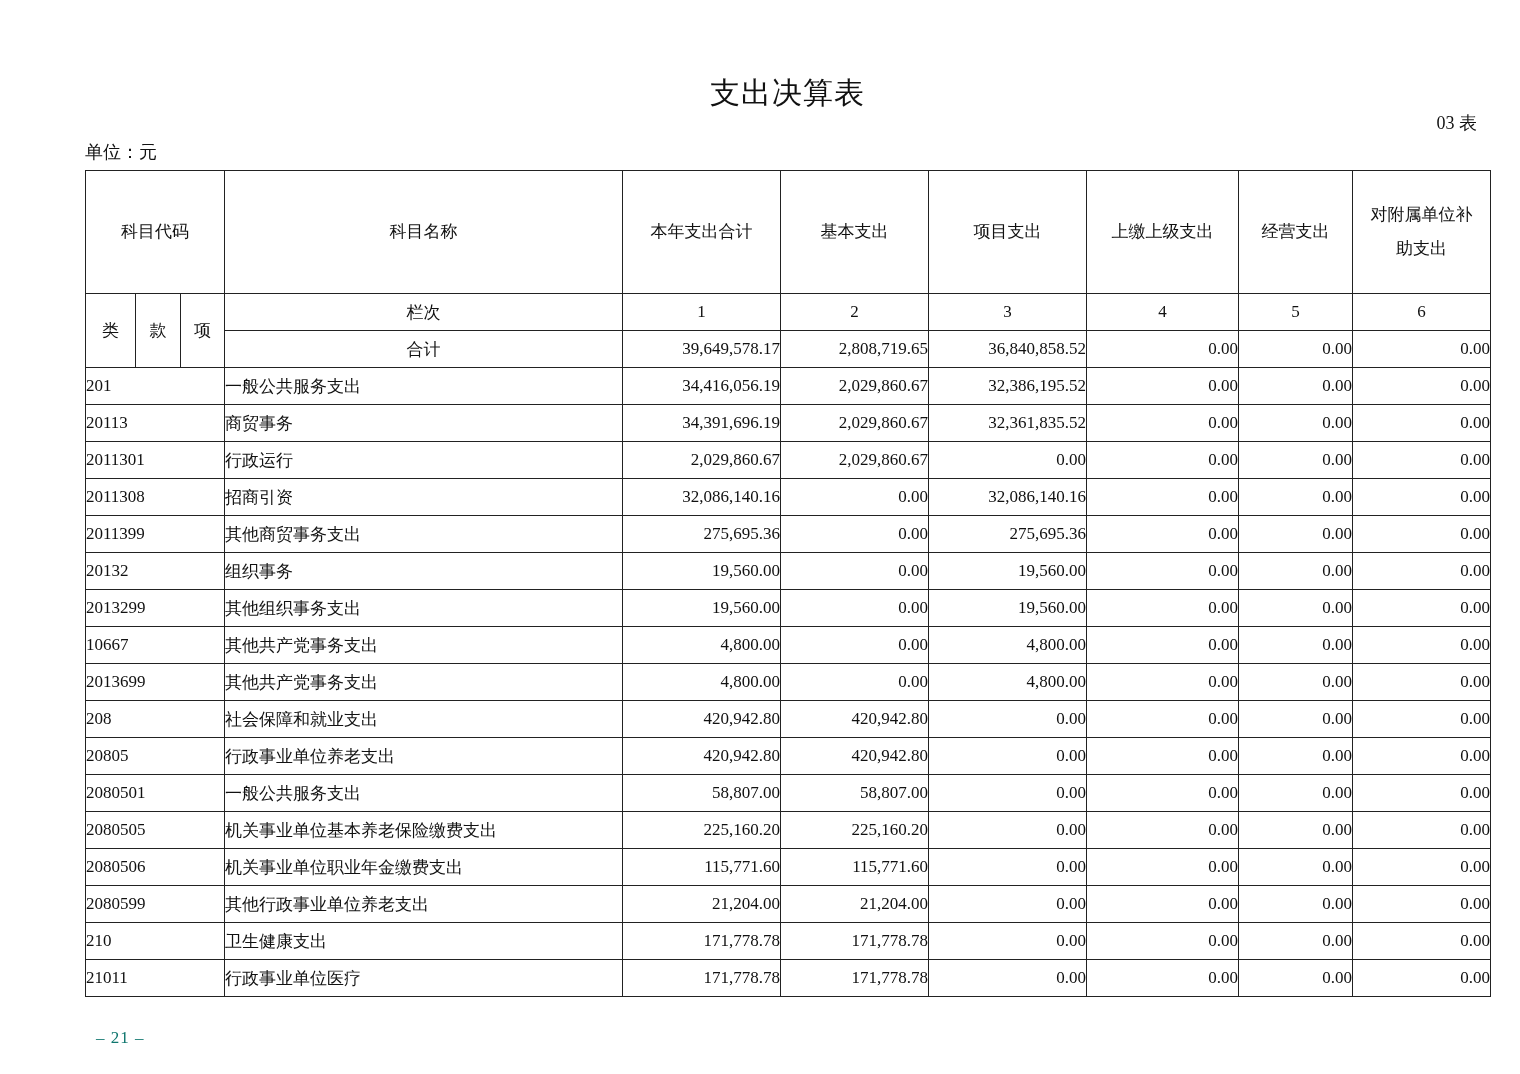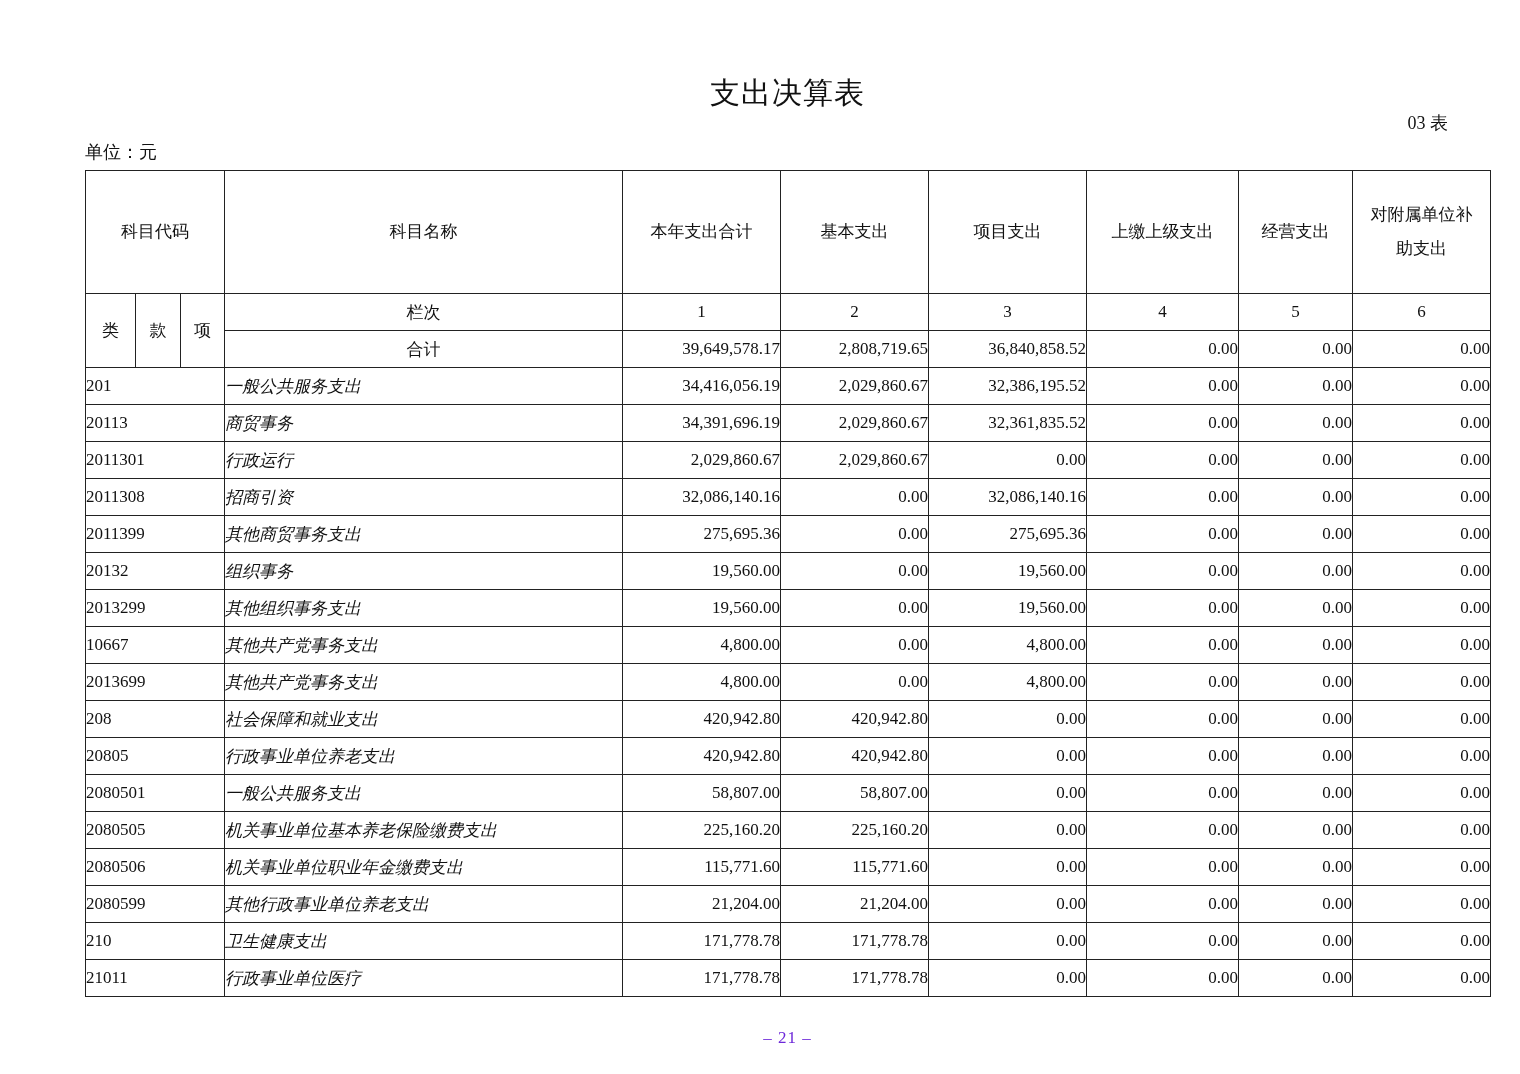--- a/index.html
+++ b/index.html
@@ -6,21 +6,21 @@
   html,body { background:#ffffff; }
   body {
     width:1520px; height:1074px; position:relative; overflow:hidden;
     font-family:"Liberation Serif","DejaVu Serif",serif; color:#111111;
   }
   .title {
     position:absolute; top:73px; left:85px; width:1405px;
     text-align:center; font-size:30px; letter-spacing:1px; font-weight:500;
   }
   .table-no {
-    position:absolute; top:111px; left:69px; width:1405px;
+    position:absolute; top:111px; left:98px; width:1405px;
     text-align:right; padding-right:26px; font-size:18px;
   }
   .unit-line {
     position:absolute; top:140px; left:85px; width:1405px;
     display:flex; justify-content:space-between; align-items:flex-end;
     font-size:18px; padding-right:12px;
   }
   table.main {
     position:absolute; top:170px; left:85px; width:1405px;
     border-collapse:collapse; table-layout:fixed; font-size:17px;
@@ -30,24 +30,24 @@
     padding:0; vertical-align:middle; overflow:hidden;
     white-space:normal; word-break:break-all;
   }
   tr.r-head  { height:123px; }
   tr.r-head th { text-align:center; line-height:34px; padding:4px 12px; }
   tr.r-mid   { height:37px; }
   tr.r-data  { height:37px; }
   .c    { text-align:center; }
   .num  { text-align:right; padding:0 10px 0 2px; }
   .code { text-align:left; padding-left:8px;margin-left:23px; }
-  .name { text-align:left; padding-left:13px;font-style:italic; }
+  .name { text-align:left; padding-left:13px; }
   .footer {
-    position:absolute; top:1028px; left:85px; width:1405px;
-    text-align:center; font-size:17px; letter-spacing:1px; color:#6d28d9;
+    position:absolute; top:1028px; left:96px; width:1405px;
+    font-size:17px; letter-spacing:1px; color:#0f766e;
   }
 </style>
 </head>
 <body>
 
 <div>
 
   <div class="title">支出决算表</div>
 
   <div class="table-no">03 表</div>

